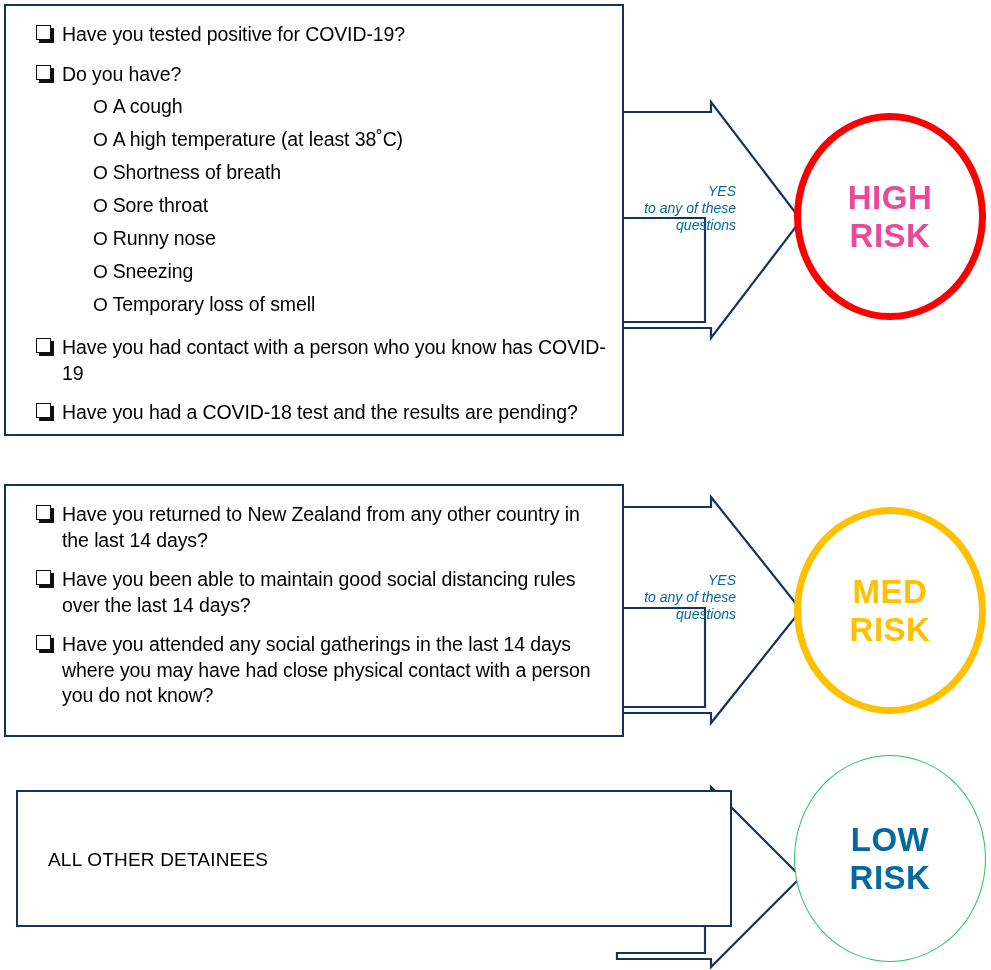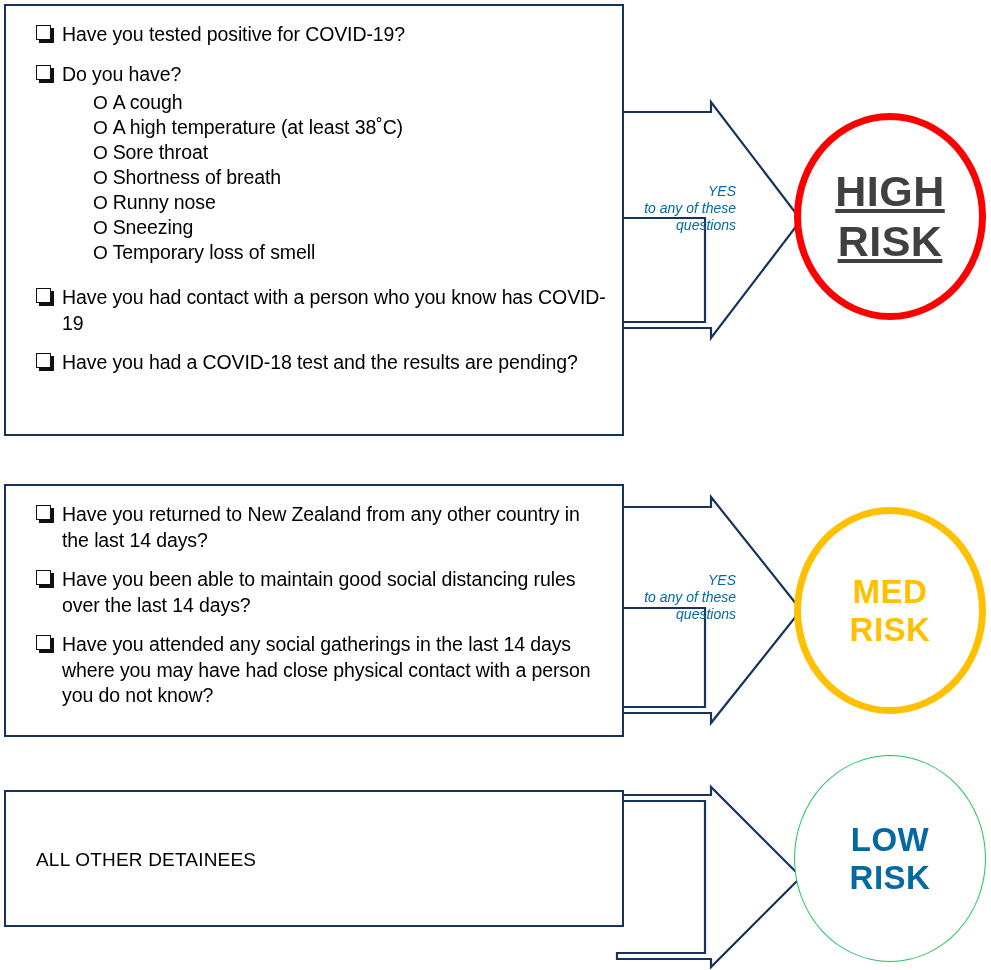--- a/index.html
+++ b/index.html
@@ -14,43 +14,43 @@
   
   .qbox{
     position:absolute;
     box-sizing:border-box;
     border:2px solid #16335C;
     background:#ffffff;
     z-index:3;
   }
   #box-high{ left:4px;  top:4px;   width:620px; height:432px; }
   #box-med { left:4px;  top:484px; width:620px; height:253px; }
-  #box-low { left:4px;  top:790px; width:620px; height:137px; }
+  #box-low { left:16px;  top:790px; width:716px; height:137px; }
 
   .qlist{ list-style:none; margin:0; padding:16px 14px 0 30px; }
   .qlist > li{
     position:relative;
     font-size:19.5px;
     line-height:25.5px;
     padding-left:26px;
     margin-bottom:14px;
     letter-spacing:-0.1px;
   }
-  .qlist > li.tight{ margin-bottom:20px; }
+  .qlist > li.tight{ margin-bottom:14px; }
   .cbx{
     position:absolute;left:0;top:3px;
     width:13px;height:13px;
     border:1.6px solid #111;
     background:#fff;
     box-shadow:3px 3px 0 0 #111;
   }
   .sublist{ list-style:none; margin:3px 0 0 0; padding:0 0 0 31px; }
   .sublist li{
     font-size:19.5px;
-    line-height:25px;
+    line-height:33px;
     white-space:nowrap;
     letter-spacing:-0.1px;
   }
   .obullet{ font-size:19px; margin-right:5px; }
 
   .plaintext{
     position:absolute;
     left:30px; top:57px;
     font-size:19px;
     letter-spacing:0.2px;
@@ -84,21 +84,21 @@
     display:flex;
     flex-direction:column;
     align-items:center;
     justify-content:center;
     font-weight:bold;
     letter-spacing:0.5px;
     line-height:1.14;
   }
   #circle-high{
     left:794px; top:113px; width:192px; height:207px;
-    border:7px solid #FF0000; color:#404040; font-size:43px;text-decoration:underline;
+    border:7px solid #FF0000; color:#ec4899; font-size:33px;
   }
   #circle-med{
     left:794px; top:507px; width:192px; height:207px;
     border:7px solid #FFC000; color:#FFC000; font-size:33px;text-align:center;
   }
   #circle-low{
     left:794px; top:755px; width:192px; height:207px;
     border:1px solid #22c55e; color:#0369a1; font-size:33px;
   }
   .circle span{ display:block; }
@@ -117,22 +117,22 @@
       <li>
         <span class="cbx"></span>
         <span>Have you tested positive for COVID-19?</span>
       </li>
       <li class="tight">
         <span class="cbx"></span>
         <span>Do you have?</span>
         <ul class="sublist">
           <li><span class="obullet">O</span><span>A cough</span></li>
           <li><span class="obullet">O</span><span>A high temperature (at least 38˚C)</span></li>
+          <li><span class="obullet">O</span><span>Shortness of breath</span></li>
           <li><span class="obullet">O</span><span>Sore throat</span></li>
-          <li><span class="obullet">O</span><span>Shortness of breath</span></li>
           <li><span class="obullet">O</span><span>Runny nose</span></li>
           <li><span class="obullet">O</span><span>Sneezing</span></li>
           <li><span class="obullet">O</span><span>Temporary loss of smell</span></li>
         </ul>
       </li>
       <li>
         <span class="cbx"></span>
         <span>Have you had contact with a person who you know has COVID-19</span>
       </li>
       <li>

